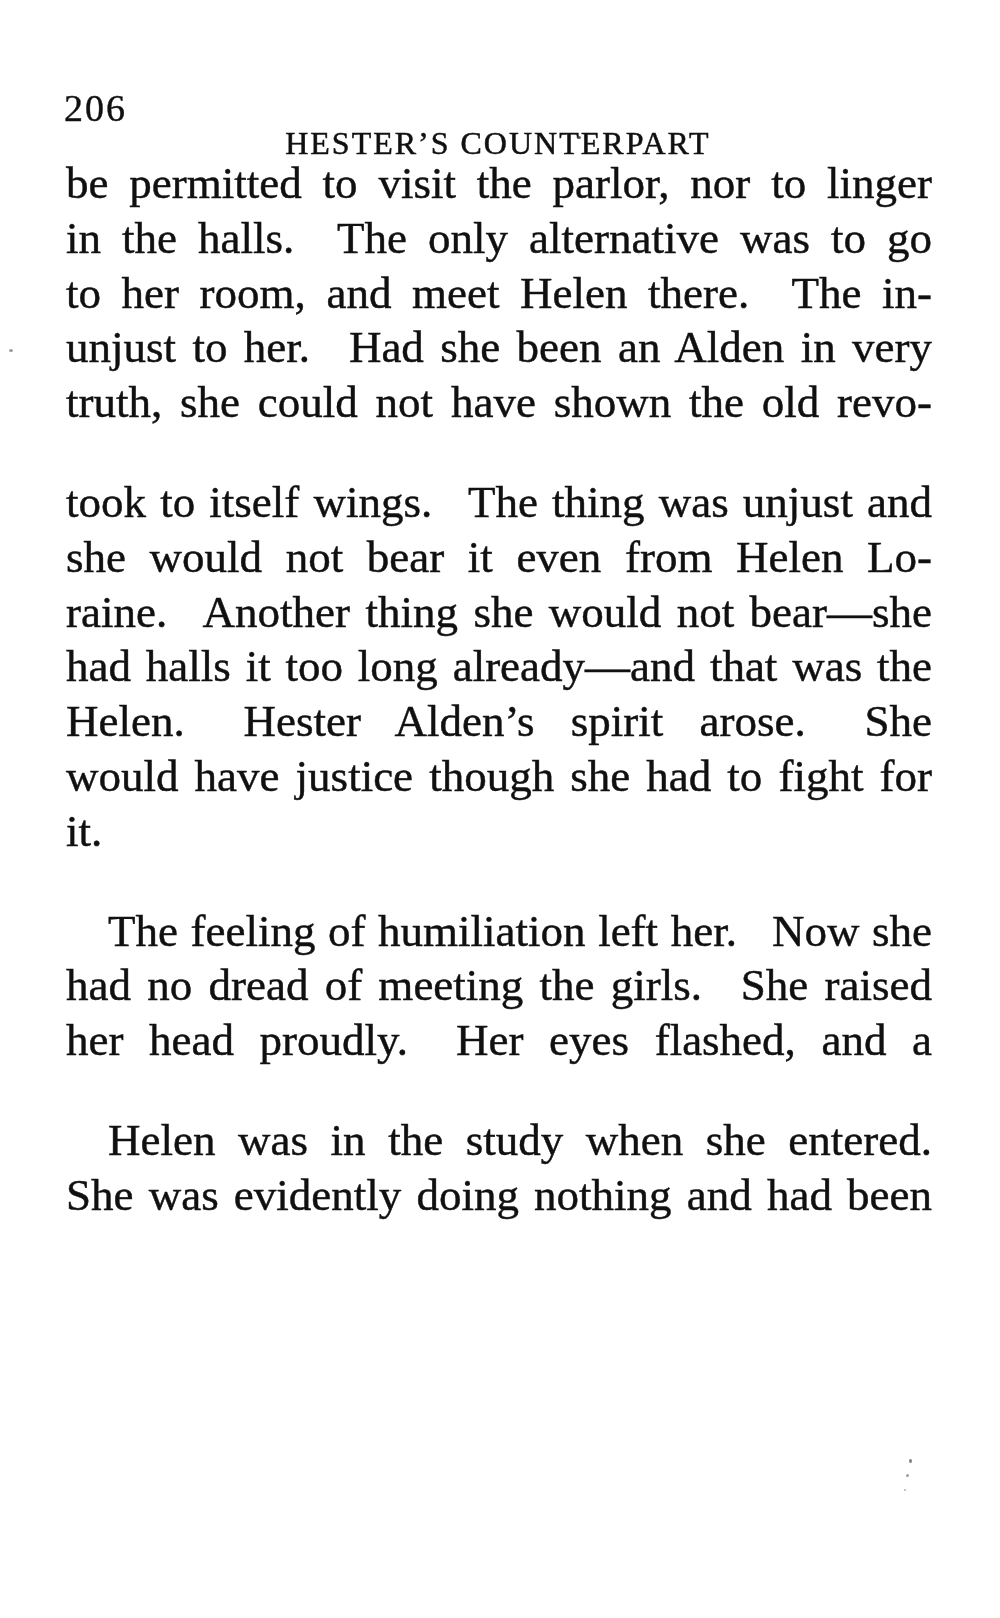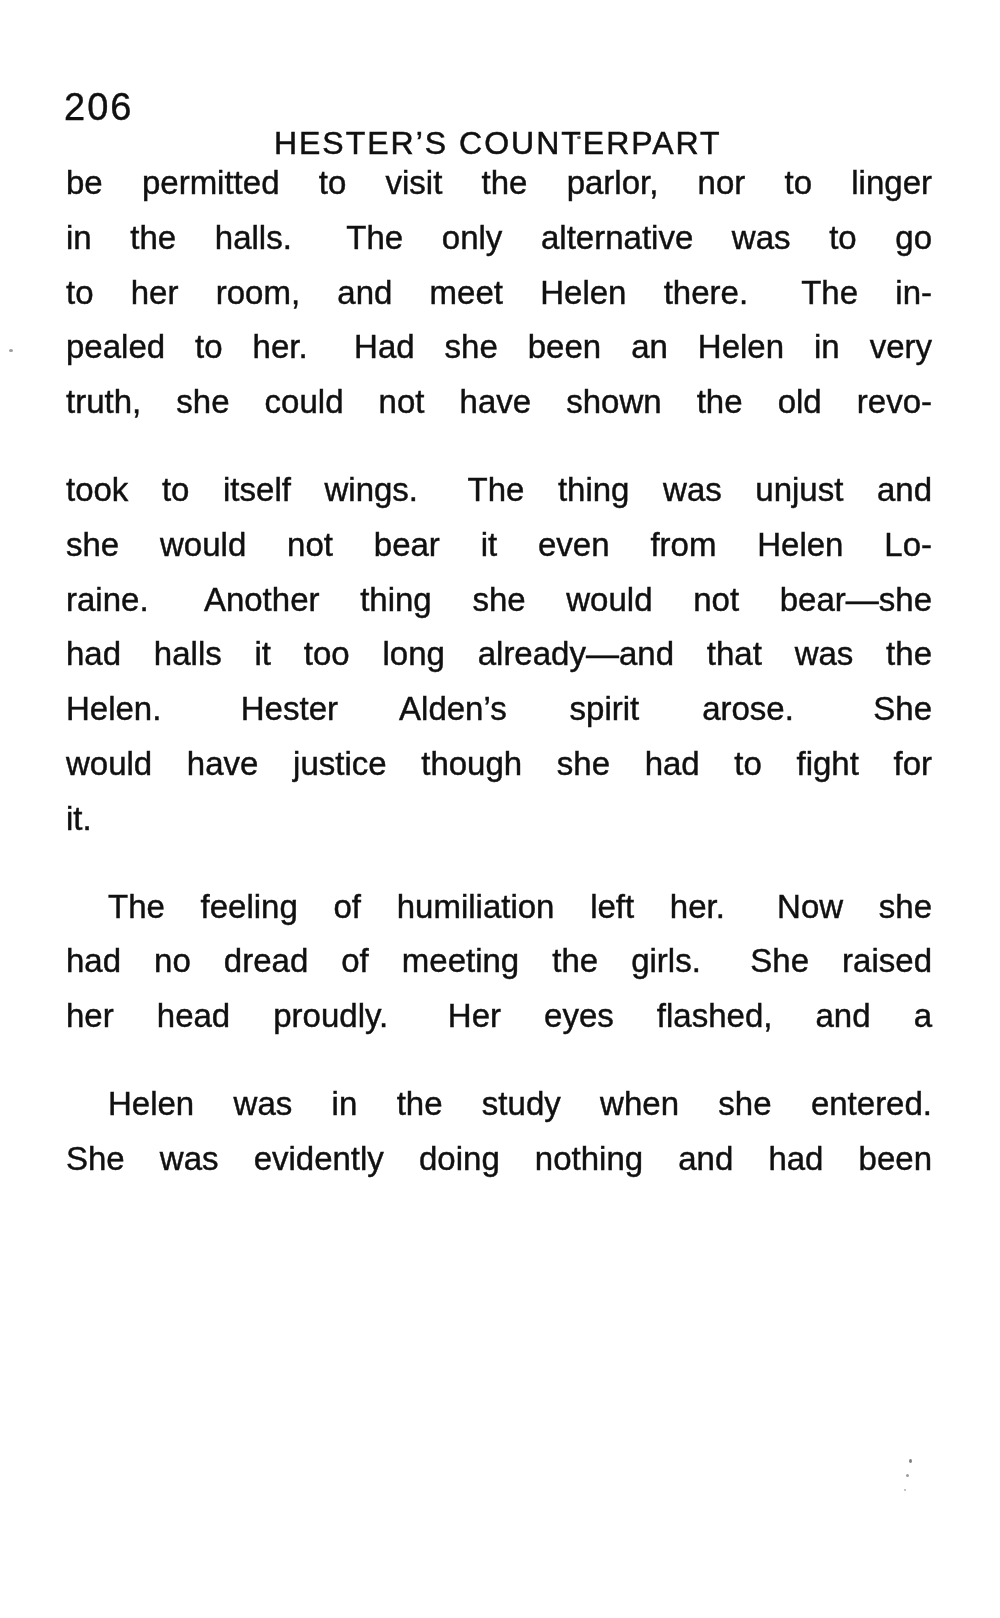--- a/index.html
+++ b/index.html
@@ -6,21 +6,21 @@
     margin: 0;
     padding: 0;
     background: #ffffff;
   }
   .page {
     position: relative;
     width: 1000px;
     height: 1618px;
     background: #ffffff;
     color: #101010;
-    font-family: Liberation Sans, sans-serif;
+    font-family: Liberation Serif, serif;
     overflow: hidden;
   }
   .page-header {
     position: absolute;
     top: 84px;
     left: 0;
     width: 100%;
     height: 46px;
   }
   .pageno {
@@ -40,21 +40,21 @@
     letter-spacing: 2px;
     white-space: nowrap;
     margin-top: 40px;
     -webkit-text-stroke: 0.5px #101010;
   }
   .body-text {
     position: absolute;
     top: 156px;
     left: 66px;
     width: 866px;
-    font-size: 33px;
+    font-size: 45px;
     line-height: 54.8px;
     -webkit-text-stroke: 0.45px #141414;
   }
   .para { margin: 0; padding: 0; }
   .line {
     text-align: justify;
     text-align-last: justify;
     white-space: normal;
   }
   .line.indent { padding-left: 42px; }
@@ -84,21 +84,21 @@
   <span class="speck s1"></span>
   <span class="speck s2"></span>
 
   <div class="body-text">
 
     <p class="para">
       </p>
       <div class="line">be permitted to visit the parlor, nor to linger</div>
       <div class="line">in the halls.  The only alternative was to go</div>
       <div class="line">to her room, and meet Helen there.  The in-</div>
-      <div class="line">pealed to her.  Had she been an Helen in very</div>
+      <div class="line">unjust to her.  Had she been an Alden in very</div>
       <div class="line">truth, she could not have shown the old revo-</div>
     <p></p>
 
     <p class="para">
       </p>
       <div class="line">took to itself wings.  The thing was unjust and</div>
       <div class="line">she would not bear it even from Helen Lo-</div>
       <div class="line">raine.  Another thing she would not bear—she</div>
       <div class="line">had halls it too long already—and that was the</div>
       <div class="line">Helen.  Hester Alden’s spirit arose.  She</div>

